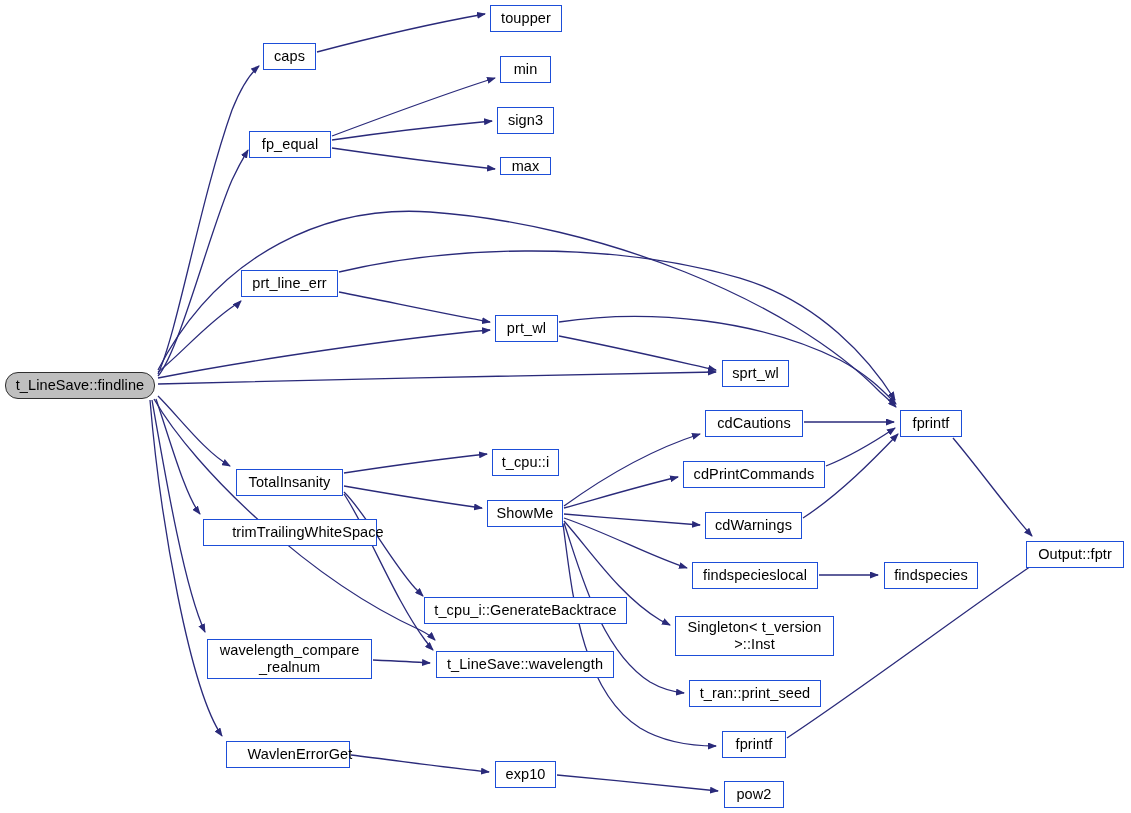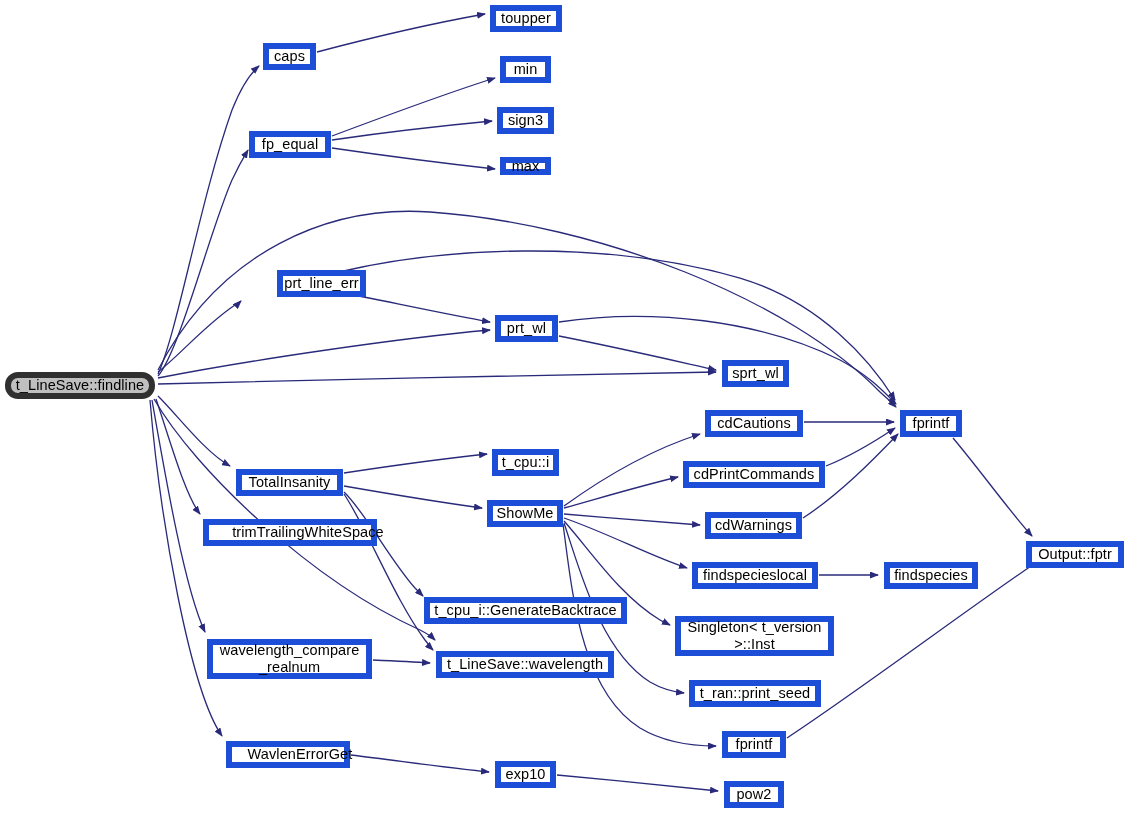--- a/index.html
+++ b/index.html
@@ -19,21 +19,21 @@
   #edge-layer {
     position: absolute;
     left: 0;
     top: 0;
     width: 1131px;
     height: 813px;
   }
   .node {
     position: absolute;
     box-sizing: border-box;
-    border: 6px solid #1d4ed8;
+    border: 1px solid #1d4ed8;
     background: #ffffff;
     color: #000000;
     font-size: 14.5px;
     line-height: 1.12;
     display: flex;
     align-items: center;
     justify-content: center;
     text-align: center;
     white-space: pre;
     letter-spacing: 0.1px;
@@ -100,21 +100,21 @@
       </g>
   </svg>
   <div id="node-layer">
       <div class="node highlight" style="left: 5px; top: 372px; width: 150px; height: 27px; border-radius: 13px;">t_LineSave::findline</div>
       <div class="node" style="left: 263px; top: 43px; width: 53px; height: 27px;">caps</div>
       <div class="node" style="left: 490px; top: 5px; width: 72px; height: 27px;">toupper</div>
       <div class="node" style="left: 249px; top: 131px; width: 82px; height: 27px;">fp_equal</div>
       <div class="node" style="left: 500px; top: 56px; width: 51px; height: 27px;">min</div>
       <div class="node" style="left: 497px; top: 107px; width: 57px; height: 27px;">sign3</div>
       <div class="node" style="left: 500px; top: 157px; width: 51px; height: 18px;">max</div>
-      <div class="node" style="left: 241px; top: 270px; width: 89px; height: 27px; margin-left: 36px;">prt_line_err</div>
+      <div class="node" style="left: 241px; top: 270px; width: 97px; height: 27px;">prt_line_err</div>
       <div class="node" style="left: 495px; top: 315px; width: 63px; height: 27px;">prt_wl</div>
       <div class="node" style="left: 722px; top: 360px; width: 67px; height: 27px;">sprt_wl</div>
       <div class="node" style="left: 900px; top: 410px; width: 62px; height: 27px;">fprintf</div>
       <div class="node" style="left: 1026px; top: 541px; width: 98px; height: 27px;">Output::fptr</div>
       <div class="node" style="left: 236px; top: 469px; width: 107px; height: 27px;">TotalInsanity</div>
       <div class="node" style="left: 492px; top: 449px; width: 67px; height: 27px;">t_cpu::i</div>
       <div class="node" style="left: 487px; top: 500px; width: 76px; height: 27px;">ShowMe</div>
       <div class="node" style="left: 705px; top: 410px; width: 98px; height: 27px;">cdCautions</div>
       <div class="node" style="left: 683px; top: 461px; width: 142px; height: 27px;">cdPrintCommands</div>
       <div class="node" style="left: 705px; top: 512px; width: 97px; height: 27px;">cdWarnings</div>

